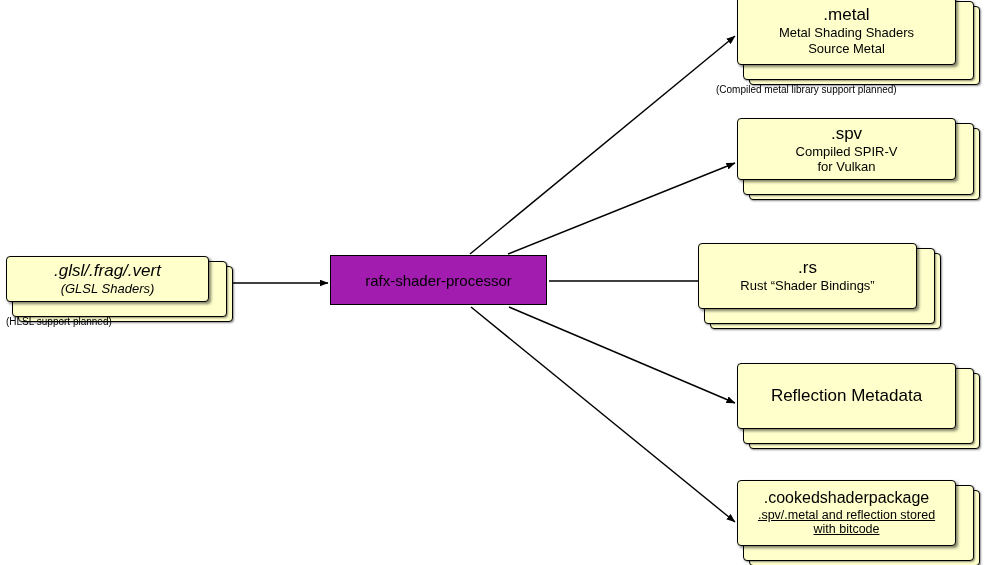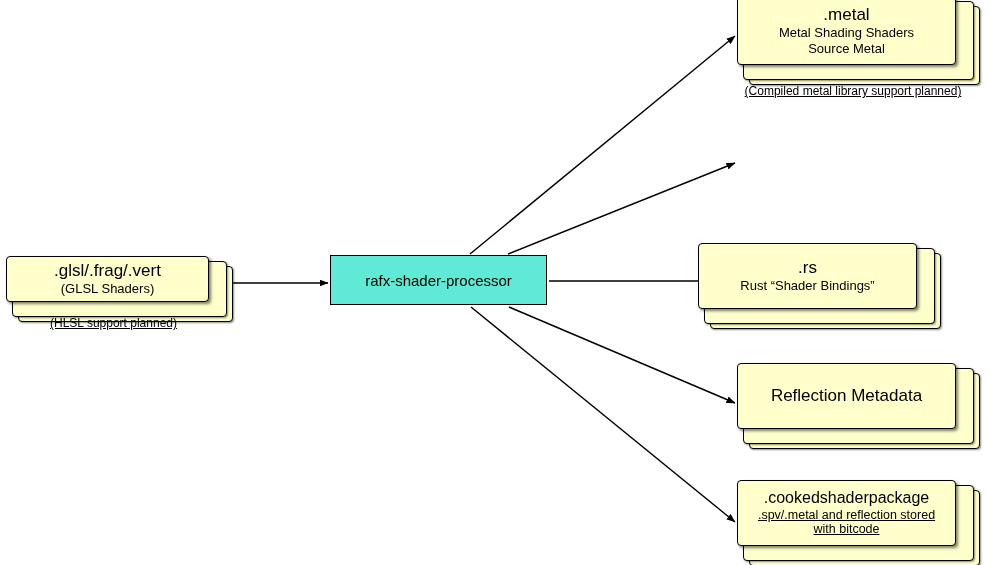--- a/index.html
+++ b/index.html
@@ -80,41 +80,40 @@
     font-size: 13px;
   }
   .node-sub.tight {
     font-size: 12.5px;
     text-decoration: underline;
   }
 
   
   .process-node {
     position: absolute;
-    background: #5eead4;
+    background: #a21caf;
     border: 1.5px solid #000000;
     box-sizing: border-box;
     display: flex;
     align-items: center;
     justify-content: center;
     font-size: 15px;
     white-space: nowrap;
   }
 
   
   .caption {
     position: absolute;
-    font-size: 12px;
-    text-align: center;
+    font-size: 10px;
+    text-align: left;
     white-space: nowrap;
-    text-decoration: underline;
-  }
-
-  
-  #node-glsl      { left: 6px;   top: 256px; width: 215px; height: 56px; }
+  }
+
+  
+  #node-glsl      { left: 6px;   top: 256px; width: 215px; height: 56px; font-style: italic; }
   #node-processor { left: 330px; top: 255px; width: 217px; height: 50px; }
   #node-metal     { left: 737px; top: -4px;  width: 231px; height: 79px; }
   #node-spv       { left: 737px; top: 118px; width: 231px; height: 72px; }
   #node-rs        { left: 698px; top: 243px; width: 231px; height: 76px; }
   #node-refl      { left: 737px; top: 363px; width: 231px; height: 76px; }
   #node-cooked    { left: 737px; top: 480px; width: 231px; height: 76px; }
 
   #caption-hlsl   { left: 6px;   top: 316px; width: 215px; }
   #caption-metal  { left: 716px; top: 84px;  width: 274px; }
 </style>
@@ -175,20 +174,30 @@
     <div class="sheet s2" style="width:100%;height:100%"></div>
     <div class="sheet s1" style="width:calc(100% - 12px);height:calc(100% - 10px)"></div>
     <div class="node-text">
       <div class="node-title">.metal</div>
       <div class="node-sub">Metal Shading Shaders</div>
       <div class="node-sub">Source Metal</div>
     </div>
   </div>
   <div id="caption-metal" class="caption">(Compiled metal library support planned)</div>
 
+  <div id="node-spv" class="stack-node">
+    <div class="sheet s3" style="width:100%;height:100%"></div>
+    <div class="sheet s2" style="width:100%;height:100%"></div>
+    <div class="sheet s1" style="width:calc(100% - 12px);height:calc(100% - 10px)"></div>
+    <div class="node-text">
+      <div class="node-title">.spv</div>
+      <div class="node-sub">Compiled SPIR-V</div>
+      <div class="node-sub">for Vulkan</div>
+    </div>
+  </div>
 
   <div id="node-rs" class="stack-node">
     <div class="sheet s3" style="width:100%;height:100%"></div>
     <div class="sheet s2" style="width:100%;height:100%"></div>
     <div class="sheet s1" style="width:calc(100% - 12px);height:calc(100% - 10px)"></div>
     <div class="node-text">
       <div class="node-title">.rs</div>
       <div class="node-sub">Rust “Shader Bindings”</div>
     </div>
   </div>

